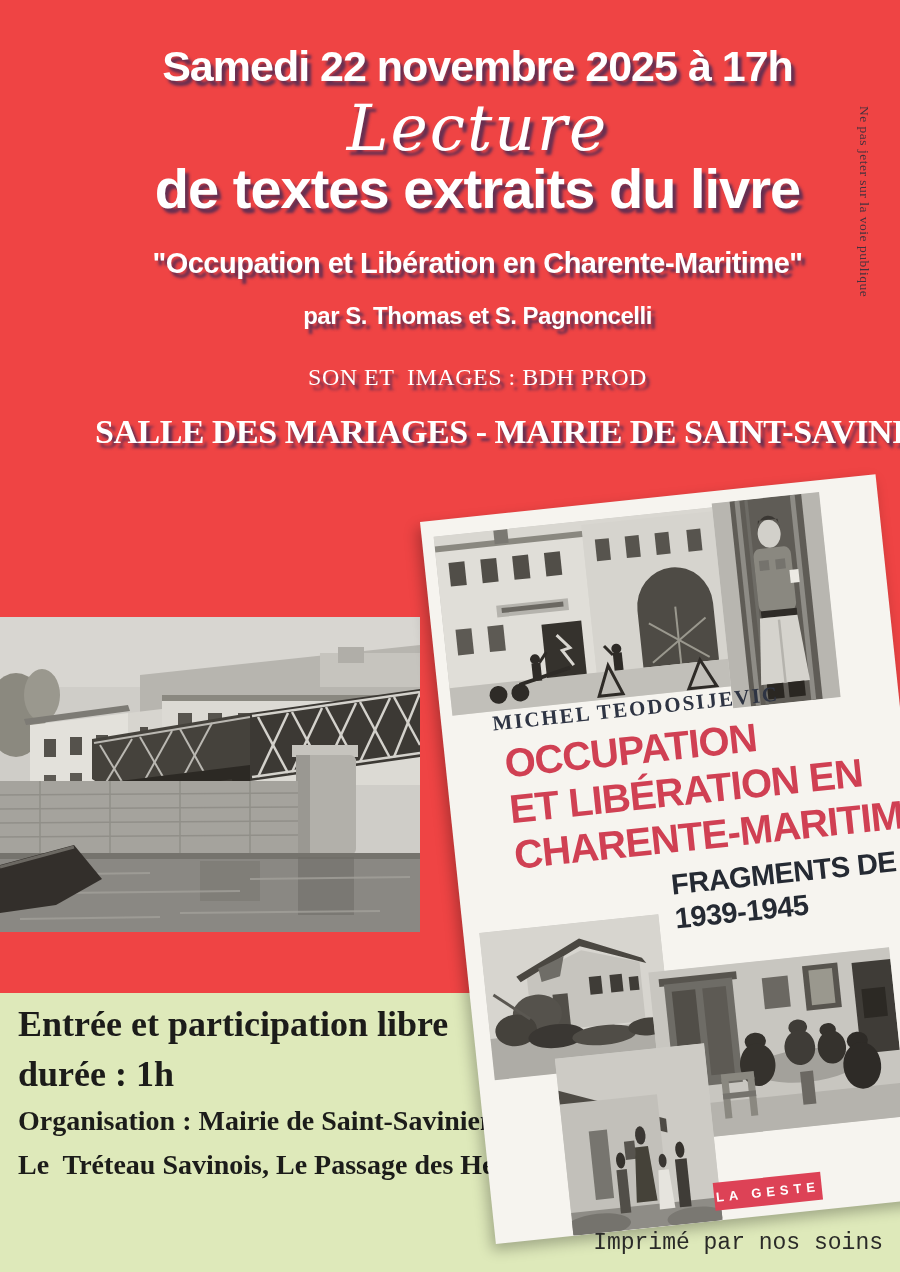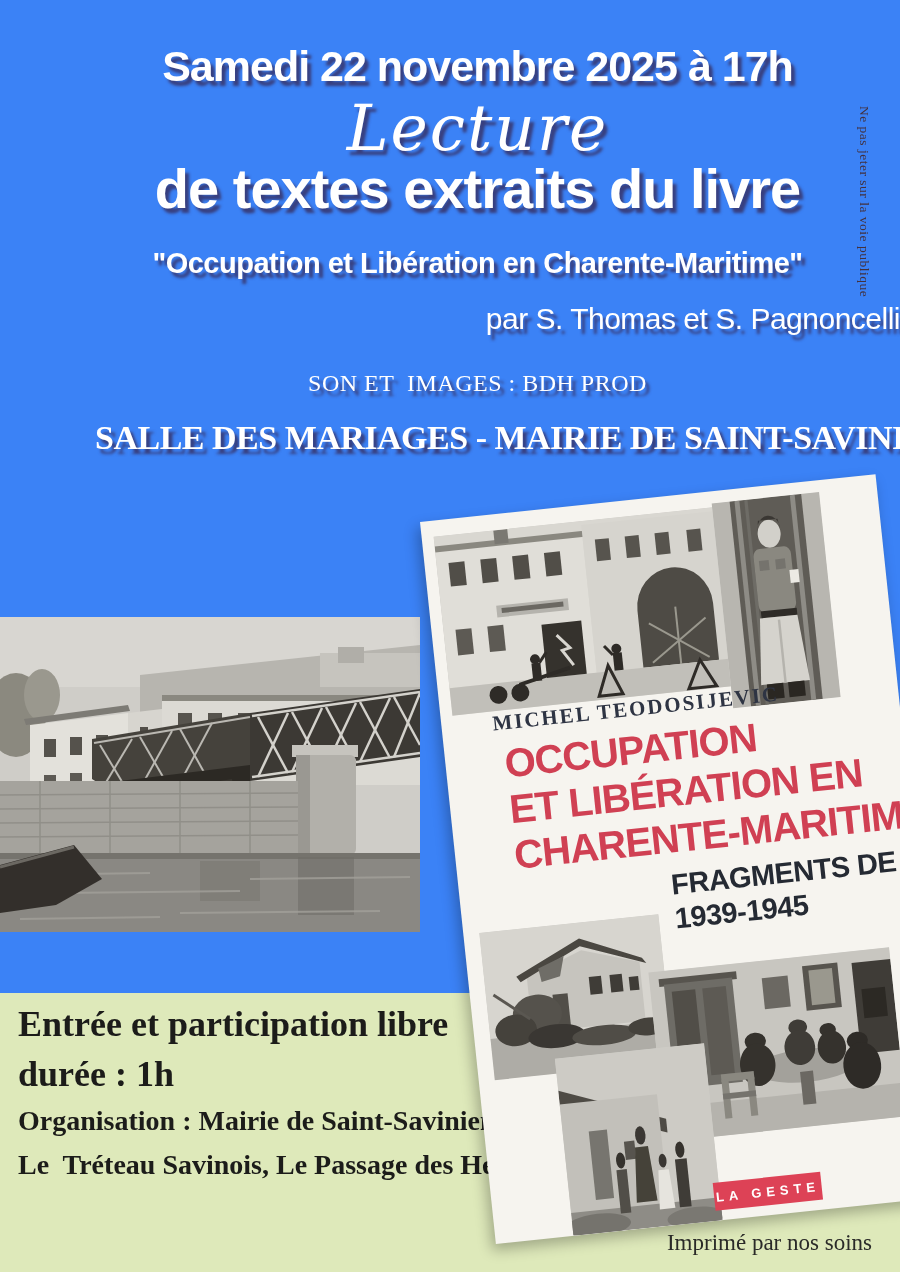--- a/index.html
+++ b/index.html
@@ -1,38 +1,38 @@
 <!DOCTYPE html>
 <html><head>
 <meta charset="utf-8">
 <style>
   html,body{margin:0;padding:0;background:#555;}
   .poster{
     position:relative;width:900px;height:1272px;overflow:hidden;
-    background:#3b82f6;
+    background:#ef4444;
     font-family:"Liberation Sans",sans-serif;
   }
   
   .header{position:absolute;left:55px;top:0;width:845px;text-align:center;z-index:2;}
   .ws{ text-shadow:4px 5px 3px rgba(55,40,85,.75); }
   .date-line{
     margin-top:42px;font-size:43px;font-weight:bold;letter-spacing:-1px;color:#fff;
   }
   .script-title{
     margin-top:6px;font-family:"DejaVu Serif",serif;font-style:italic;
     font-size:63px;line-height:1;color:#fff;font-weight:500;letter-spacing:2px;
   }
   .subtitle{
     margin-top:-4px;font-size:56px;font-weight:bold;letter-spacing:-1px;color:#fff;
   }
   .book-quote{
     margin-top:26px;font-size:29px;font-weight:bold;color:#fff;letter-spacing:-.5px;
   }
   .authors-line{
-    margin-top:22px;font-size:30px;font-weight:normal;color:#fff;letter-spacing:-.5px;text-align:right;
+    margin-top:22px;font-size:24px;font-weight:bold;color:#fff;letter-spacing:-.5px;
   }
   .production-line{
     margin-top:34px;font-family:"Liberation Serif",serif;font-size:24px;font-weight:normal;
     color:#fff;white-space:pre;letter-spacing:.5px;
   }
   .venue-line{
     margin-top:22px;font-family:"Liberation Serif",serif;font-size:34px;font-weight:bold;
     color:#fff;letter-spacing:-.5px;margin-left:40px;white-space:nowrap;
   }
   
@@ -45,22 +45,22 @@
   .bridge-photo{position:absolute;left:0;top:617px;width:420px;height:315px;z-index:2;}
   
   .green-band{position:absolute;left:0;top:993px;width:900px;height:279px;background:#dee9ba;z-index:1;}
   .info-block{
     position:absolute;left:18px;top:1000px;width:470px;z-index:2;
     font-family:"Liberation Serif",serif;font-weight:bold;color:#1c1c1a;
   }
   .info-big{font-size:36px;line-height:1.38;white-space:pre;}
   .info-small{font-size:28px;line-height:1.55;white-space:pre;}
   .footer-note{
-    position:absolute;right:28px;top:1230px;z-index:4;
-    font-family:Liberation Serif, serif;font-size:23px;color:#2a2a28;
+    position:absolute;right:17px;top:1230px;z-index:4;
+    font-family:Liberation Mono, monospace;font-size:23px;color:#2a2a28;
   }
   
   .book-cover{
     position:absolute;left:420px;top:522px;width:458px;height:726px;z-index:3;
     background:#f6f4ef;transform:rotate(-6deg);transform-origin:top left;
     overflow:hidden;box-shadow:-4px 6px 14px rgba(0,0,0,.28);
   }
   .book-cover svg{position:absolute;}
   .cover-author{
     position:absolute;left:40px;top:196px;width:310px;text-align:center;

